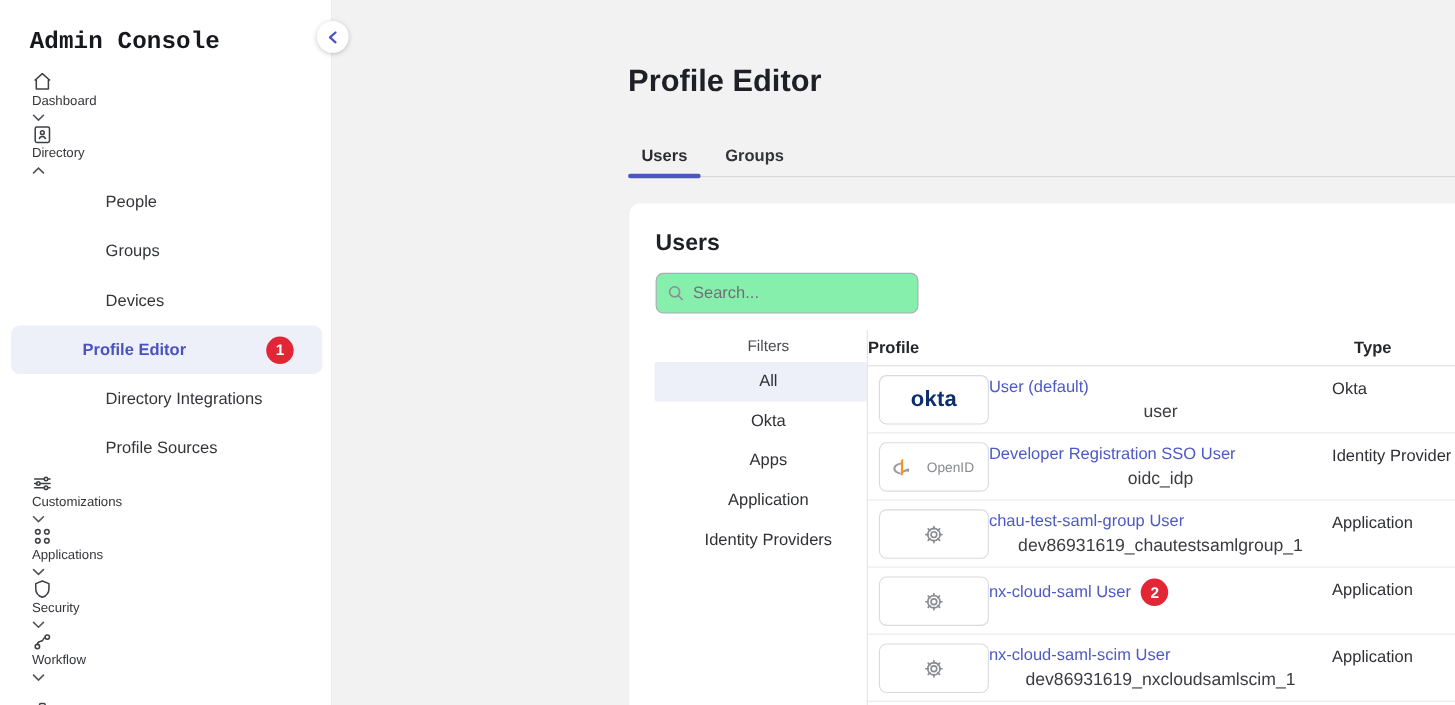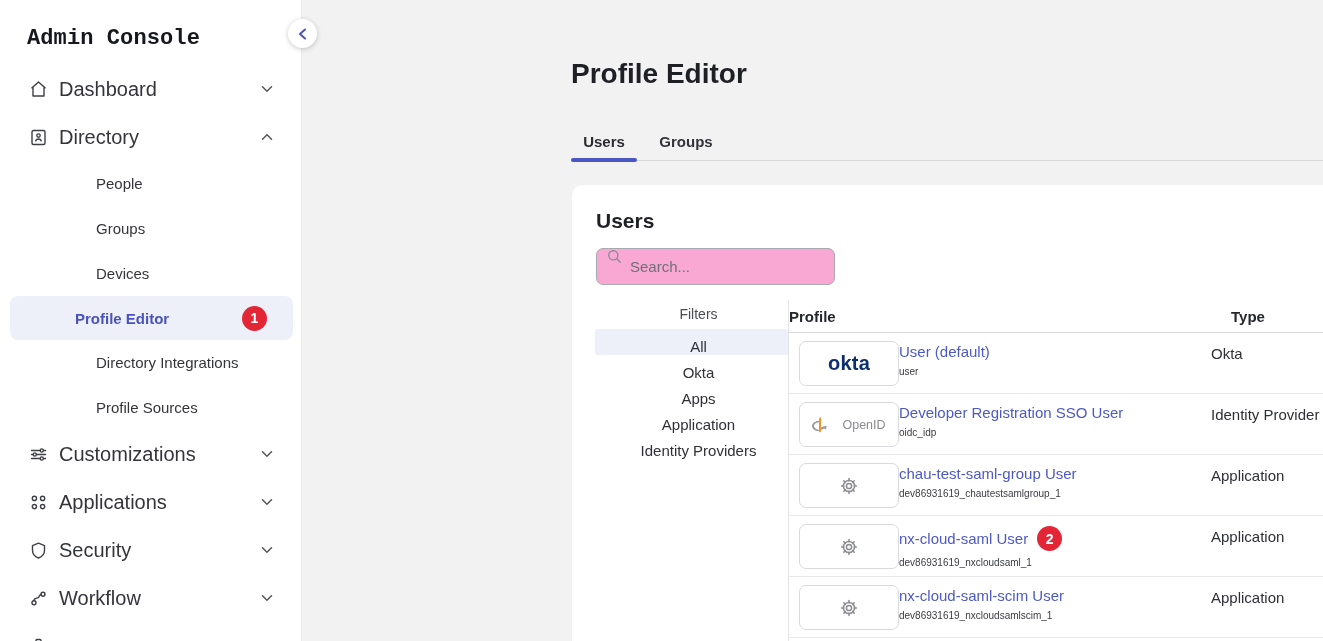--- a/index.html
+++ b/index.html
@@ -7,64 +7,64 @@
   body {
     font-family:"Liberation Sans","DejaVu Sans",sans-serif;
     background:#f2f2f3; color:#2b2c31; position:relative;
   }
   
   .sidebar{position:absolute;left:0;top:0;width:302px;height:641px;background:#fff;border-right:1px solid #ebebee;z-index:2;}
   .sb-title{position:absolute;left:27px;top:26px;font-size:22px;font-weight:700;color:#17181d;letter-spacing:.1px;font-family:Liberation Mono, monospace;}
   .collapse-btn{position:absolute;left:288px;top:19px;width:29px;height:29px;border-radius:50%;background:#fff;
     box-shadow:0 1px 5px rgba(0,0,0,.22);display:flex;align-items:center;justify-content:center;z-index:6;cursor:pointer;}
   .nav{position:absolute;top:65px;left:0;right:0;}
-  .nav-item{display:flex;align-items:center;height:48px;padding:0 22px 0 29px;font-size:20px;color:#34353b;cursor:pointer;}
+  .nav-item{display:flex;align-items:flex-start;height:48px;padding:0 22px 0 29px;font-size:12px;color:#34353b;cursor:pointer;flex-direction:column;}
   .nav-item .nicon{width:19px;height:19px;margin-right:11px;flex:0 0 19px;display:flex;align-items:center;justify-content:center;}
   .nav-item .nlabel{flex:1;}
   .nav-item .chev{width:12px;height:12px;display:flex;align-items:center;justify-content:center;margin-right:6px;}
   .sub-item{display:flex;align-items:center;height:45px;padding-left:96px;font-size:15px;color:#34353b;cursor:pointer;}
   .sub-item.active{height:44px;margin:0 8px 0 10px;padding-left:65px;background:#eef0f9;border-radius:8px;color:#4a53bd;font-weight:700;}
   .badge{min-width:25px;height:25px;border-radius:50%;background:#e32636;color:#fff;font-size:14px;font-weight:700;
     display:flex;align-items:center;justify-content:center;}
   .sub-item .badge{margin-left:auto;margin-right:26px;}
   .partial-item{display:flex;align-items:center;height:48px;padding-left:29px;}
   
   .main{position:absolute;left:302px;top:0;width:1021px;height:641px;background:#f2f2f3;overflow:hidden;}
   .page-title{position:absolute;left:269px;top:58px;font-size:28px;font-weight:700;color:#1f2026;}
   .tabs{position:absolute;left:269px;top:122px;display:flex;}
   .tab{height:38px;display:flex;align-items:center;justify-content:center;font-size:15px;font-weight:700;color:#2b2c31;cursor:pointer;}
   .tab.t1{width:66px;}
   .tab.t2{width:82px;margin-left:8px;font-weight:600;color:#33343a;}
   .tabs-rule{position:absolute;left:269px;right:0;top:160px;height:1px;background:#d8d8db;}
   .tab-underline{position:absolute;left:269px;top:158px;width:66px;height:4px;background:#4c56c3;border-radius:2px;z-index:1;}
   .card{position:absolute;left:270px;top:185px;width:1100px;height:480px;background:#fff;border-radius:10px 0 0 0;box-shadow:0 1px 2px rgba(0,0,0,.04);}
   .card-heading{position:absolute;left:24px;top:24px;font-size:21px;font-weight:700;color:#1f2026;}
-  .searchbox{position:absolute;left:24px;top:63px;width:239px;height:37px;border:1px solid #a9abb2;border-radius:7px;background:#f9a8d4;
-    display:flex;padding:0 10px;cursor:text;}
+  .searchbox{position:absolute;left:24px;top:63px;width:239px;height:37px;border:1px solid #a9abb2;border-radius:7px;background:#86efac;
+    display:flex;align-items:center;padding:0 10px;cursor:text;}
   .searchbox input{border:none;outline:none;flex:1;font-size:15px;font-family:inherit;color:#2b2c31;margin-left:8px;background:transparent;}
   .searchbox input::placeholder{color:#6f7077;}
   
   .filters{position:absolute;left:23px;top:115px;width:193px;text-align:center;}
   .filters-heading{height:29px;line-height:29px;padding-left:14px;font-size:14px;color:#4c4d54;}
-  .filter-item{height:26px;line-height:36px;padding-left:14px;font-size:15px;color:#303137;cursor:pointer;border-radius:2px;}
+  .filter-item{height:36px;line-height:36px;padding-left:14px;font-size:15px;color:#303137;cursor:pointer;border-radius:2px;}
   .filter-item.active{background:#eef0f9;}
   .v-divider{position:absolute;left:216px;top:115px;bottom:0;width:1px;background:#e3e3e6;}
   
   .table{position:absolute;left:217px;top:115px;right:0;}
   .thead{height:33px;display:flex;align-items:center;border-bottom:1px solid #dcdce0;}
   .th{font-size:15px;font-weight:700;color:#26272c;}
   .th.col-profile{width:426px;}
   .th.col-type{margin-left:16px;}
   .trow{height:61px;display:flex;border-bottom:1px solid #e9e9eb;}
   .logo-cell{margin:8px 0 0 10px;width:100px;height:45px;border:1px solid #d9dade;border-radius:7px;background:#fff;
     display:flex;align-items:center;justify-content:center;flex:0 0 100px;}
   .row-text{padding-top:10px;width:312px;flex:0 0 312px;}
   .row-link{font-size:15px;color:#4d59c4;cursor:pointer;white-space:nowrap;display:flex;align-items:center;}
   .row-link .badge{margin-left:9px;}
-  .row-sub{font-size:10px;color:#3b3c42;margin-top:6px;white-space:nowrap;}
+  .row-sub{font-size:16px;color:#3b3c42;margin-top:6px;white-space:nowrap;text-align:center;}
   .row-type{padding-top:12px;font-size:15px;color:#2f3036;white-space:nowrap;}
   .okta-logo{font-size:20px;font-weight:700;color:#0b2e6f;letter-spacing:.2px;}
   .openid-logo{display:flex;align-items:center;gap:14px;font-size:12.5px;color:#8a8b90;}
   svg{display:block;}
 </style>
 </head>
 <body>
 
 <div class="sidebar">
   <div class="sb-title">Admin Console</div>
@@ -300,21 +300,20 @@
               <circle cx="10" cy="10" r="2.6"></circle>
               <path d="M10 2.6v2.2M10 15.2v2.2M2.6 10h2.2M15.2 10h2.2M4.8 4.8l1.6 1.6M13.6 13.6l1.6 1.6M15.2 4.8l-1.6 1.6M6.4 13.6l-1.6 1.6" stroke-linecap="round"></path>
               <circle cx="10" cy="10" r="5.6"></circle>
             </svg>
         </div>
         <div class="row-text">
           <div class="row-link">
             <span>nx-cloud-saml User</span>
             <span class="badge">2</span>
           </div>
-          <div class="row-sub">dev86931619_nxcloudsaml_1</div>
         </div>
         <div class="row-type">Application</div>
       </div>
 
       <div class="trow">
         <div class="logo-cell">
           <svg width="20" height="20" viewBox="0 0 20 20" fill="none" stroke="#8b8c91" stroke-width="1.5">
               <circle cx="10" cy="10" r="2.6"></circle>
               <path d="M10 2.6v2.2M10 15.2v2.2M2.6 10h2.2M15.2 10h2.2M4.8 4.8l1.6 1.6M13.6 13.6l1.6 1.6M15.2 4.8l-1.6 1.6M6.4 13.6l-1.6 1.6" stroke-linecap="round"></path>
               <circle cx="10" cy="10" r="5.6"></circle>

